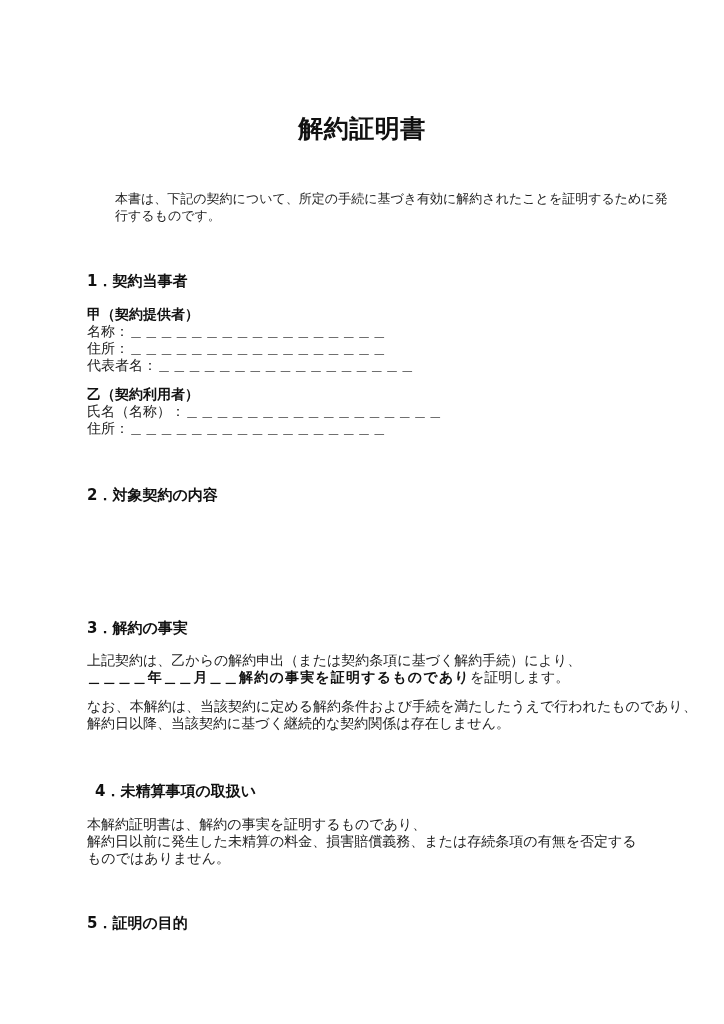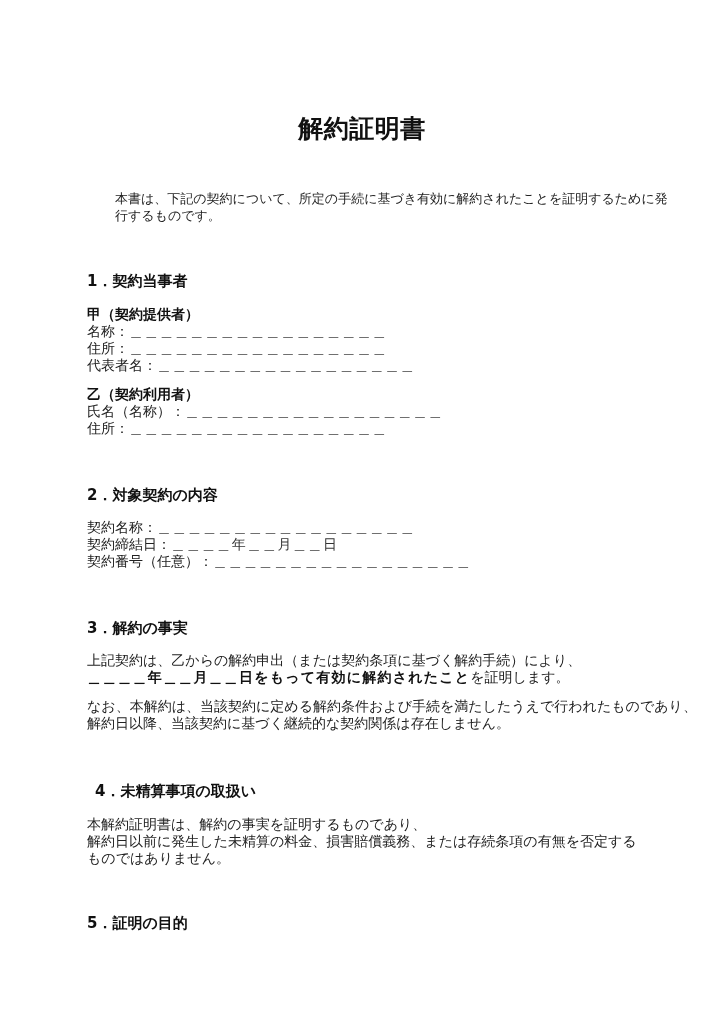--- a/index.html
+++ b/index.html
@@ -54,37 +54,26 @@
     <div class="sub">乙（契約利用者）</div>
     <div class="line">
       <span>氏名（名称）：</span><span class="blank">＿＿＿＿＿＿＿＿＿＿＿＿＿＿＿＿＿</span>
     </div>
     <div class="line">
       <span>住所：</span><span class="blank">＿＿＿＿＿＿＿＿＿＿＿＿＿＿＿＿＿</span>
     </div>
   </div>
 
   <div class="h" style="top:486px;">2．対象契約の内容</div>
-  <div class="block" style="top:519px;">
-    <div class="line">
-      <span>契約名称：</span><span class="blank">＿＿＿＿＿＿＿＿＿＿＿＿＿＿＿＿＿</span>
-    </div>
-    <div class="line">
-      <span>契約締結日：</span><span class="blank">＿＿＿＿年＿＿月＿＿日</span>
-    </div>
-    <div class="line">
-      <span>契約番号（任意）：</span><span class="blank">＿＿＿＿＿＿＿＿＿＿＿＿＿＿＿＿＿</span>
-    </div>
-  </div>
 
   <div class="h" style="top:619px;">3．解約の事実</div>
   <div class="block" style="top:652px;">
     <div class="line">上記契約は、乙からの解約申出（または契約条項に基づく解約手続）により、</div>
     <div class="line">
-      <span class="b blank">＿＿＿＿年＿＿月＿＿日をもって有効に解約されたこと</span><span>を証明します。</span>
+      <span class="b blank">＿＿＿＿年＿＿月＿＿解約の事実を証明するものであり</span><span>を証明します。</span>
     </div>
   </div>
   <div class="block" style="top:698px;">
     <div class="line">なお、本解約は、当該契約に定める解約条件および手続を満たしたうえで行われたものであり、</div>
     <div class="line">解約日以降、当該契約に基づく継続的な契約関係は存在しません。</div>
   </div>
 
   <div class="h" style="top:782px;margin-left:8px;">4．未精算事項の取扱い</div>
   <div class="block" style="top:816px;">
     <div class="line">本解約証明書は、解約の事実を証明するものであり、</div>

